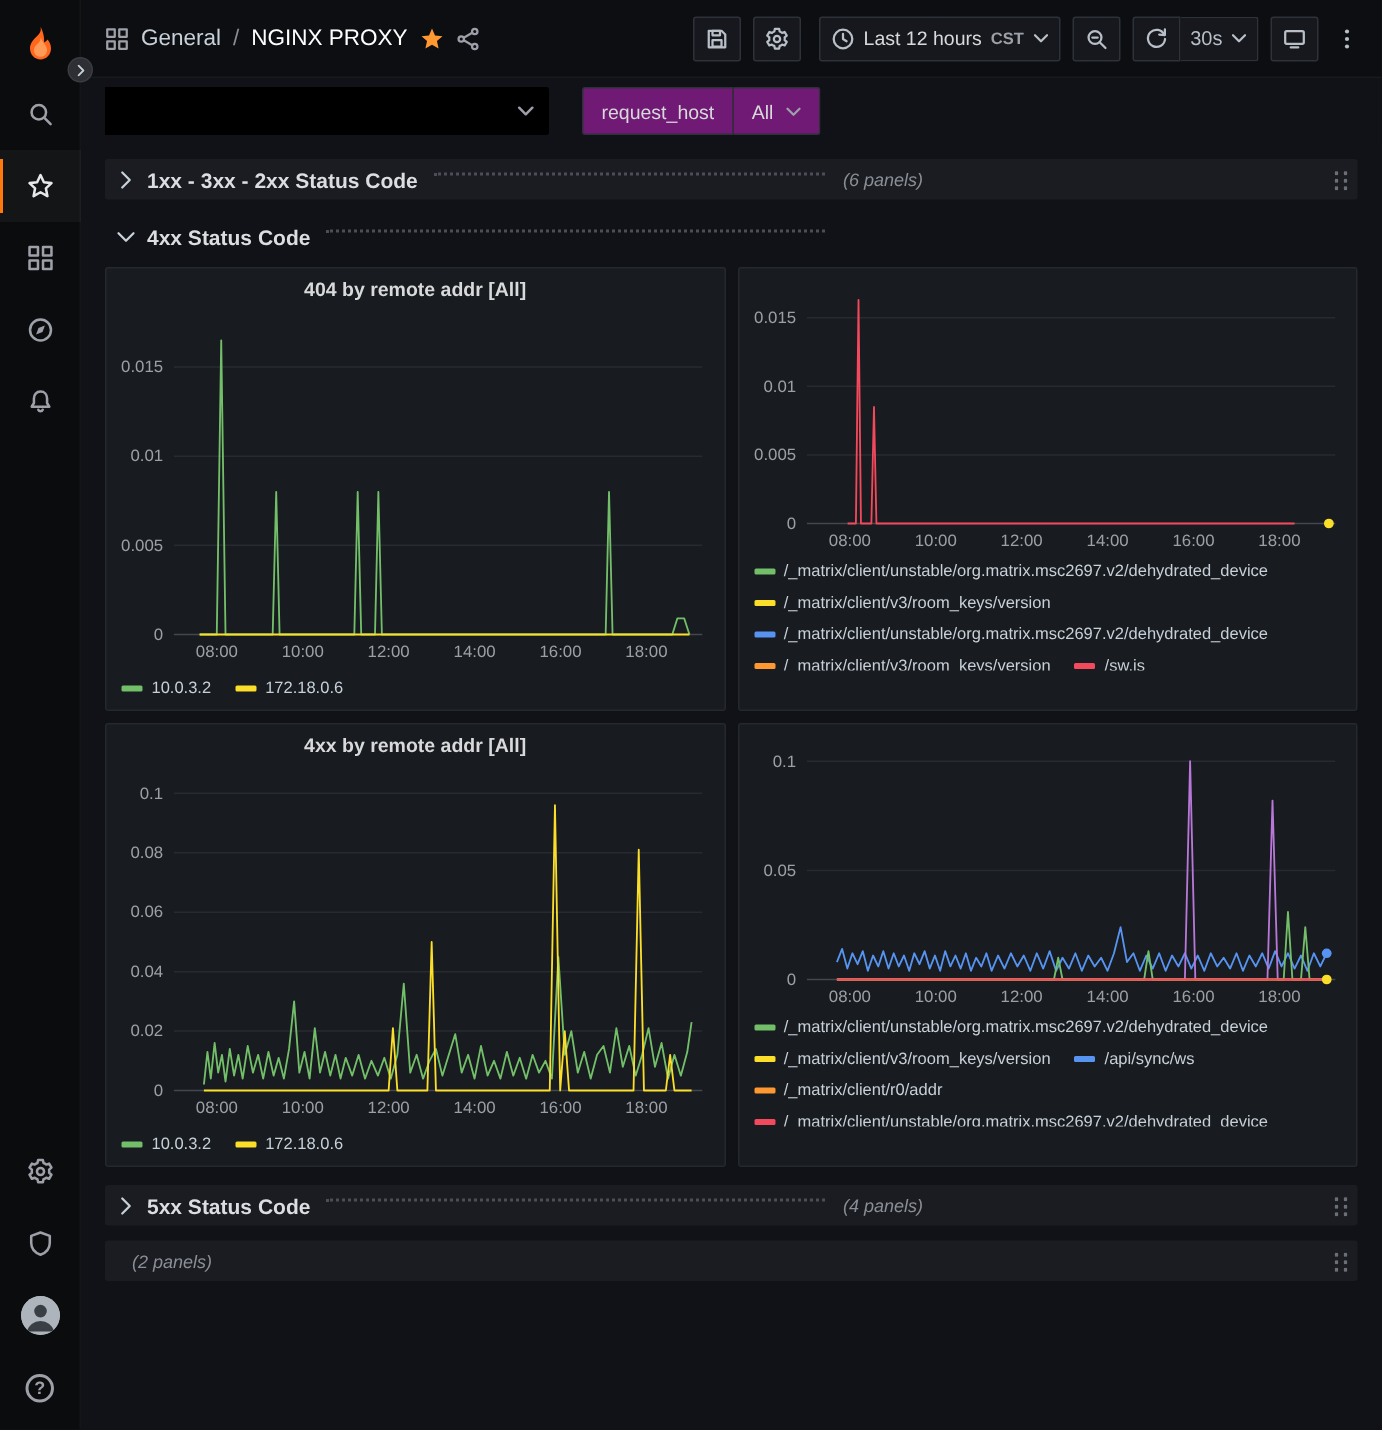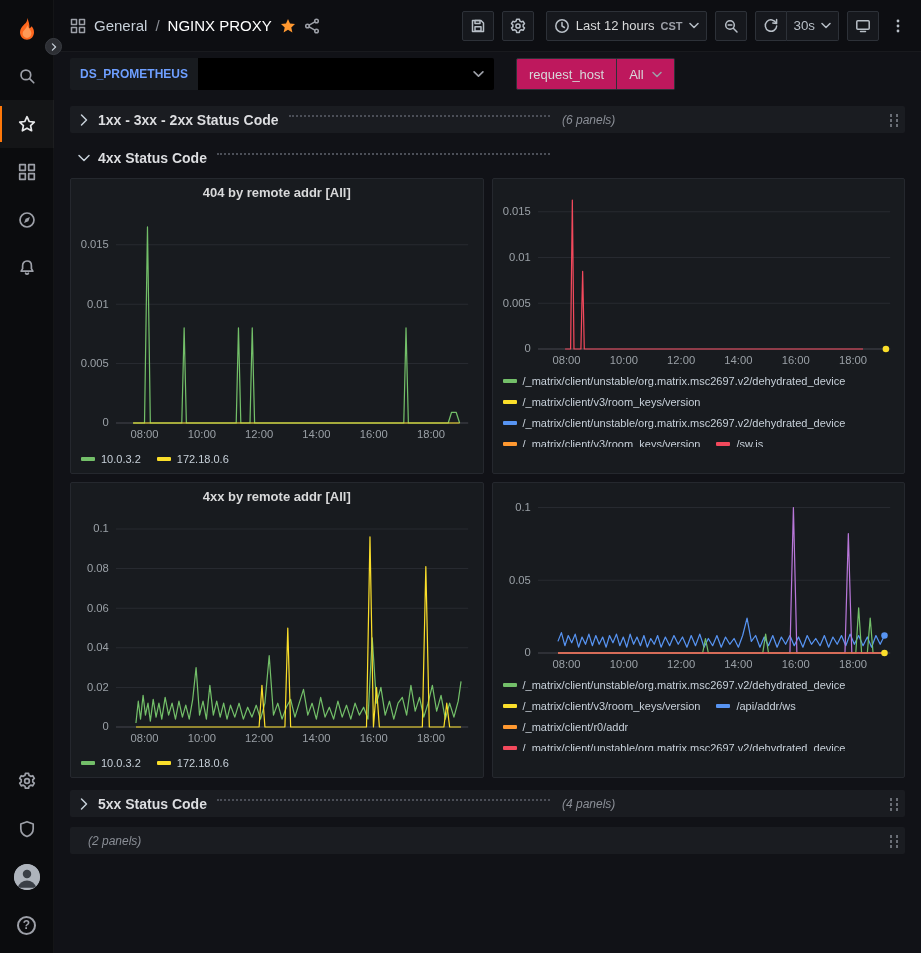--- a/index.html
+++ b/index.html
@@ -73,21 +73,21 @@
     border-radius:2px 0 0 2px; cursor:pointer;
   }
   .var-value-black {
     height:32px; width:296px; background:#000000; display:flex; align-items:center;
     justify-content:flex-end; padding:0 10px; border-radius:0 2px 2px 0;
     color:#d8d9da; cursor:pointer;
   }
   .var-gap { width:22px; }
   .var-box {
     height:32px; display:flex; align-items:center; padding:0 12px;
-    border:1px solid #2d3138; background:#be185d; color:#d8d9da; font-size:13px; cursor:pointer;
+    border:1px solid #2d3138; background:#701a75; color:#d8d9da; font-size:13px; cursor:pointer;
   }
   .var-box.first { border-radius:2px 0 0 2px; }
   .var-box.last { border-left:0; border-radius:0 2px 2px 0; gap:8px; }
 
   
   .content { flex:1; padding:4px 16px 0; overflow:hidden; }
   .row-strip {
     height:27px; display:flex; align-items:center; padding:0 6px;
     background:#1a1c21; border-radius:2px; margin-top:6px; cursor:pointer;
   }
@@ -283,21 +283,20 @@
       <button class="tb-btn noborder" style="min-width:22px;padding:0 2px;">
         <svg class="icon16" viewBox="0 0 16 16">
             <circle cx="8" cy="3" r="1.4" fill="currentColor"></circle>
             <circle cx="8" cy="8" r="1.4" fill="currentColor"></circle>
             <circle cx="8" cy="13" r="1.4" fill="currentColor"></circle>
           </svg>
       </button>
     </header>
 
     <div class="subnav">
-      <span class="var-label">DS_PROMETHEUS</span>
       <span class="var-value-black">
         <span></span>
         <svg class="stroke" width="11" height="8" viewBox="0 0 10 7" style="color:#9da0a8;">
             <polyline points="1,1.5 5,5.5 9,1.5"></polyline>
           </svg>
       </span>
       <span class="var-gap"></span>
       <span class="var-box first">request_host</span>
       <span class="var-box last">
         <span>All</span>
@@ -470,21 +469,21 @@
               <span class="lg-item">
                 <span class="lg-swatch" style="background: rgb(115, 191, 105);"></span>
                 <span>/_matrix/client/unstable/org.matrix.msc2697.v2/dehydrated_device</span>
               </span>
               <span class="lg-item">
                 <span class="lg-swatch" style="background: rgb(250, 222, 42);"></span>
                 <span>/_matrix/client/v3/room_keys/version</span>
               </span>
               <span class="lg-item">
                 <span class="lg-swatch" style="background: rgb(87, 148, 242);"></span>
-                <span>/api/addr/ws</span>
+                <span>/api/sync/ws</span>
               </span>
               <span class="lg-item">
                 <span class="lg-swatch" style="background: rgb(255, 152, 48);"></span>
                 <span>/_matrix/client/r0/addr</span>
               </span>
               <span class="lg-item">
                 <span class="lg-swatch" style="background: rgb(242, 73, 92);"></span>
                 <span>/_matrix/client/unstable/org.matrix.msc2697.v2/dehydrated_device</span>
               </span>
             </div>

